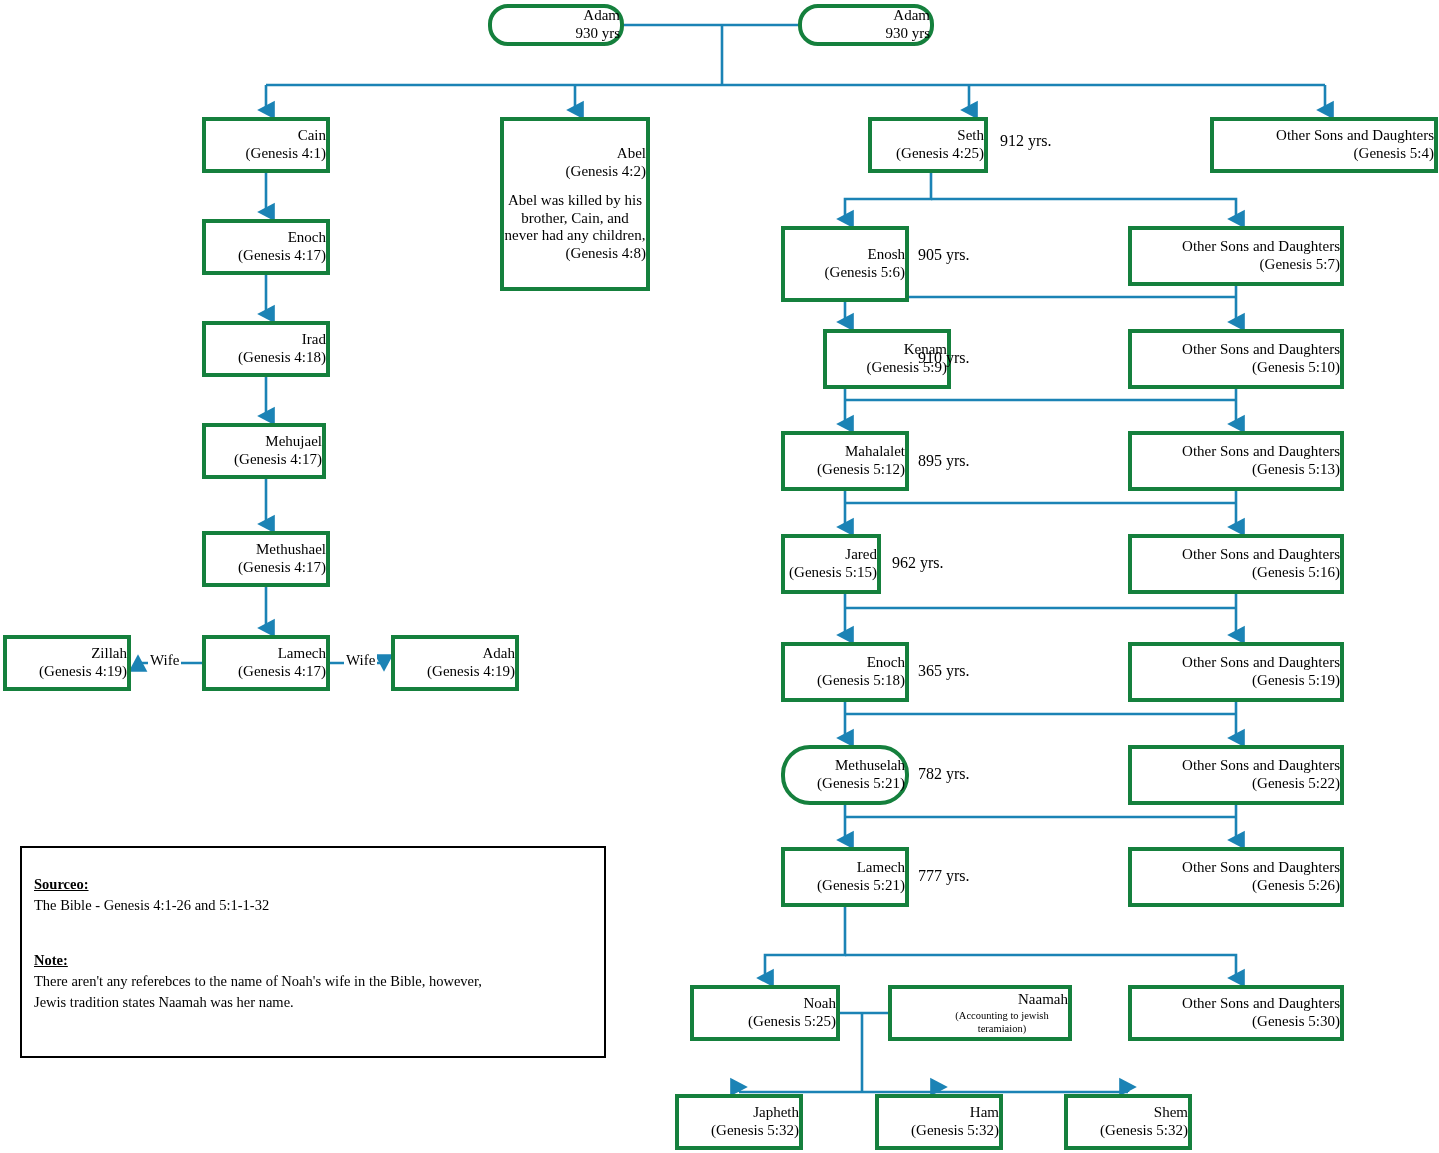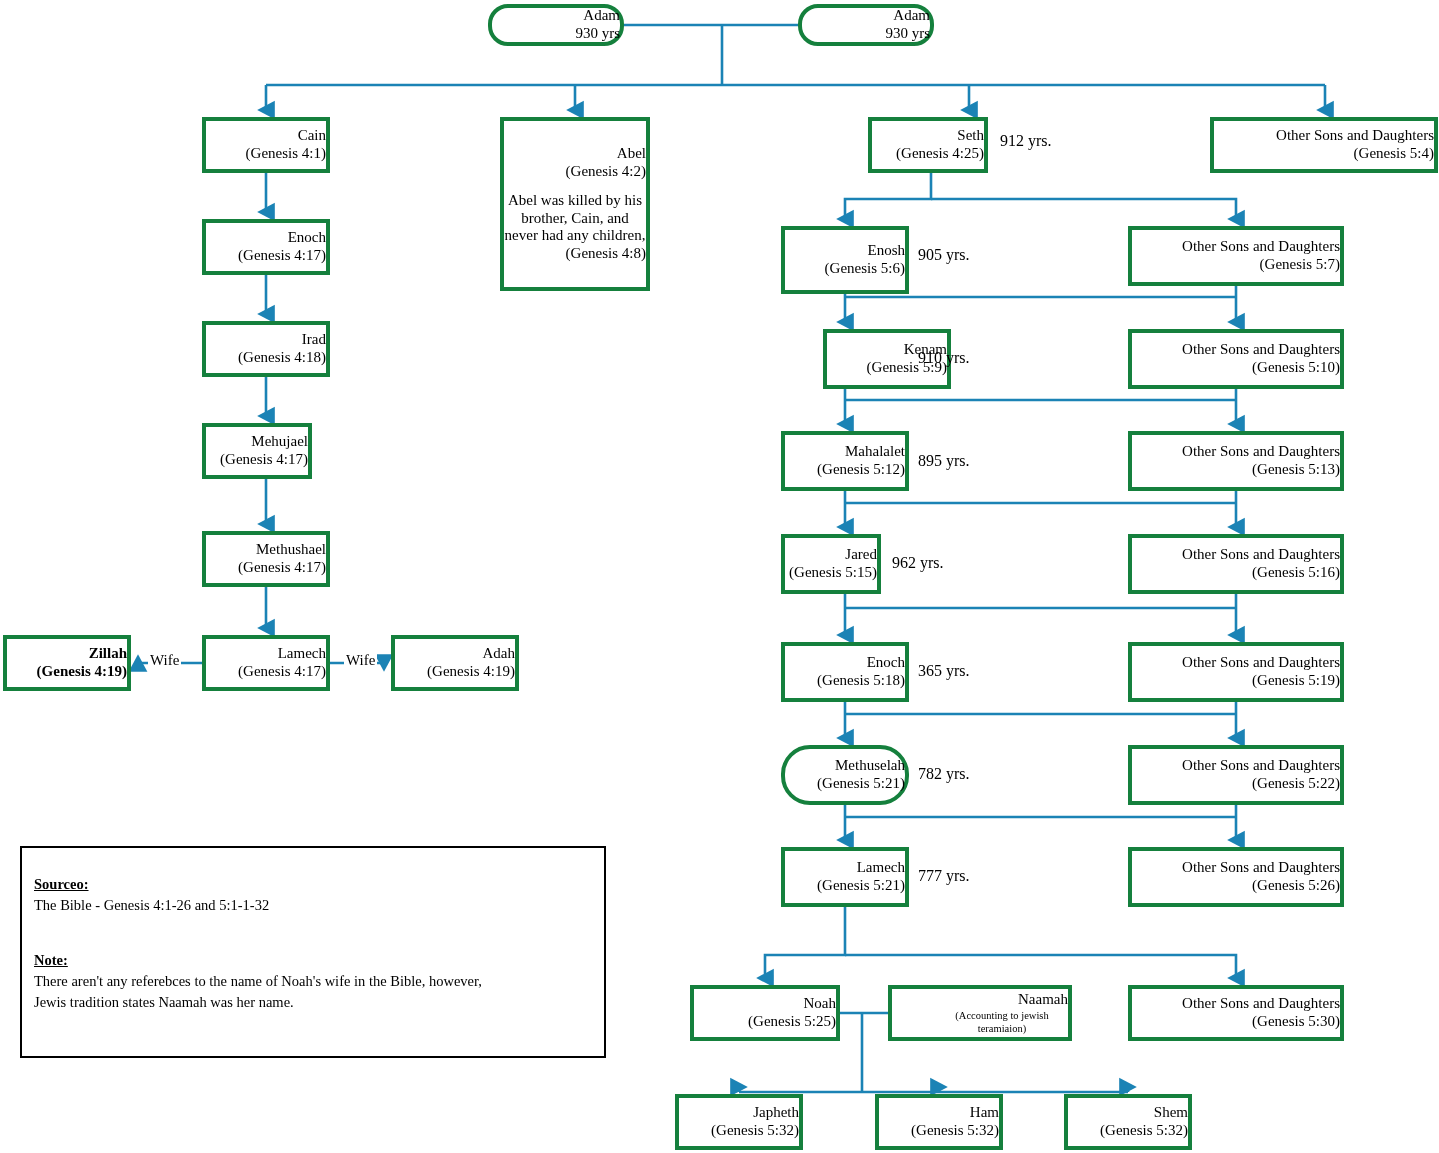--- a/index.html
+++ b/index.html
@@ -152,36 +152,36 @@
   <div class="node" style="left:202px;top:219px;width:128px;height:56px;">
     <span class="nm">Enoch</span>
     <span class="rf">(Genesis 4:17)</span>
   </div>
 
   <div class="node" style="left:202px;top:321px;width:128px;height:56px;">
     <span class="nm">Irad</span>
     <span class="rf">(Genesis 4:18)</span>
   </div>
 
-  <div class="node" style="left:202px;top:423px;width:110px;height:56px;">
+  <div class="node" style="left:202px;top:423px;width:124px;height:56px;">
     <span class="nm">Mehujael</span>
     <span class="rf">(Genesis 4:17)</span>
   </div>
 
   <div class="node" style="left:202px;top:531px;width:128px;height:56px;">
     <span class="nm">Methushael</span>
     <span class="rf">(Genesis 4:17)</span>
   </div>
 
   <div class="node" style="left:202px;top:635px;width:128px;height:56px;">
     <span class="nm">Lamech</span>
     <span class="rf">(Genesis 4:17)</span>
   </div>
 
-  <div class="node" style="left:3px;top:635px;width:128px;height:56px;font-weight:bold;">
+  <div class="node" style="left:3px;top:635px;width:128px;height:56px;">
     <span class="nm">Zillah</span>
     <span class="rf">(Genesis 4:19)</span>
   </div>
 
   <div class="node" style="left:391px;top:635px;width:128px;height:56px;">
     <span class="nm">Adah</span>
     <span class="rf">(Genesis 4:19)</span>
   </div>
 
   <div class="node" style="left:500px;top:117px;width:150px;height:174px;">
@@ -195,21 +195,21 @@
   <div class="node" style="left:868px;top:117px;width:120px;height:56px;">
     <span class="nm">Seth</span>
     <span class="rf">(Genesis 4:25)</span>
   </div>
 
   <div class="node" style="left:1210px;top:117px;width:228px;height:56px;">
     <span class="nm">Other Sons and Daughters</span>
     <span class="rf">(Genesis 5:4)</span>
   </div>
 
-  <div class="node" style="left:781px;top:226px;width:128px;height:68px;">
+  <div class="node" style="left:781px;top:226px;width:128px;height:76px;">
     <span class="nm">Enosh</span>
     <span class="rf">(Genesis 5:6)</span>
   </div>
 
   <div class="node" style="left:1128px;top:226px;width:216px;height:60px;">
     <span class="nm">Other Sons and Daughters</span>
     <span class="rf">(Genesis 5:7)</span>
   </div>
 
   <div class="node" style="left:781px;top:329px;width:128px;height:60px;margin-left:42px;">

